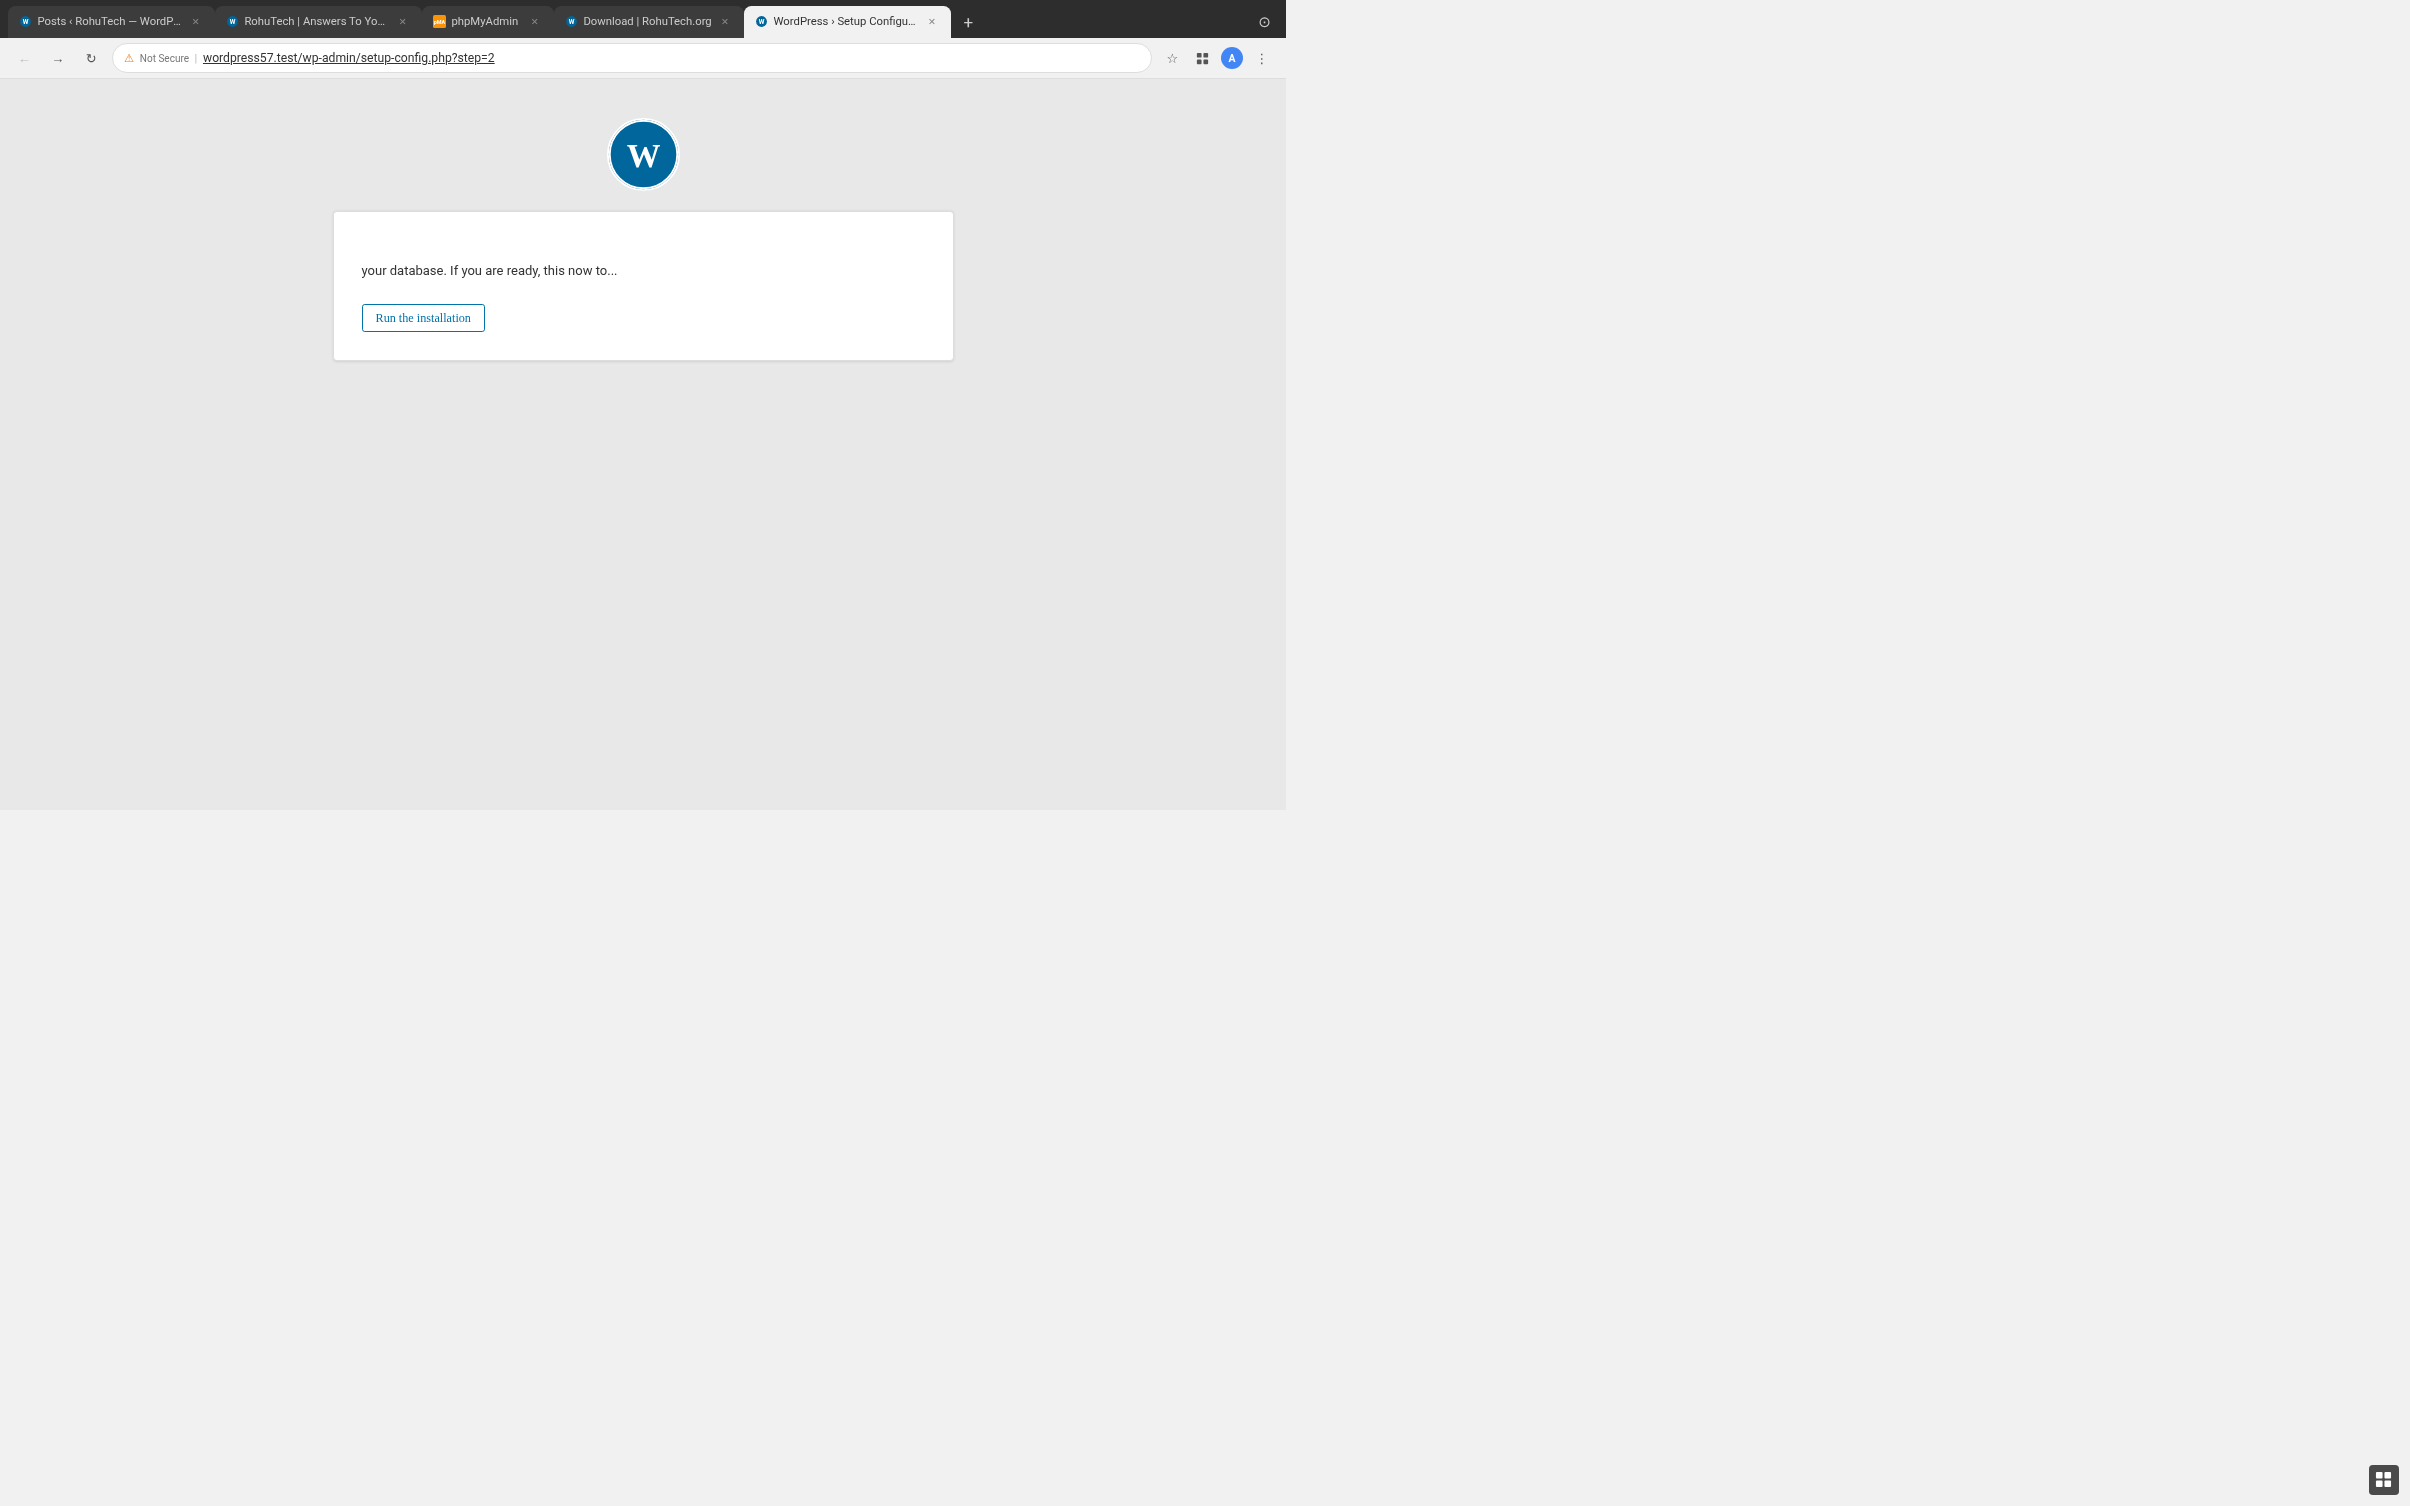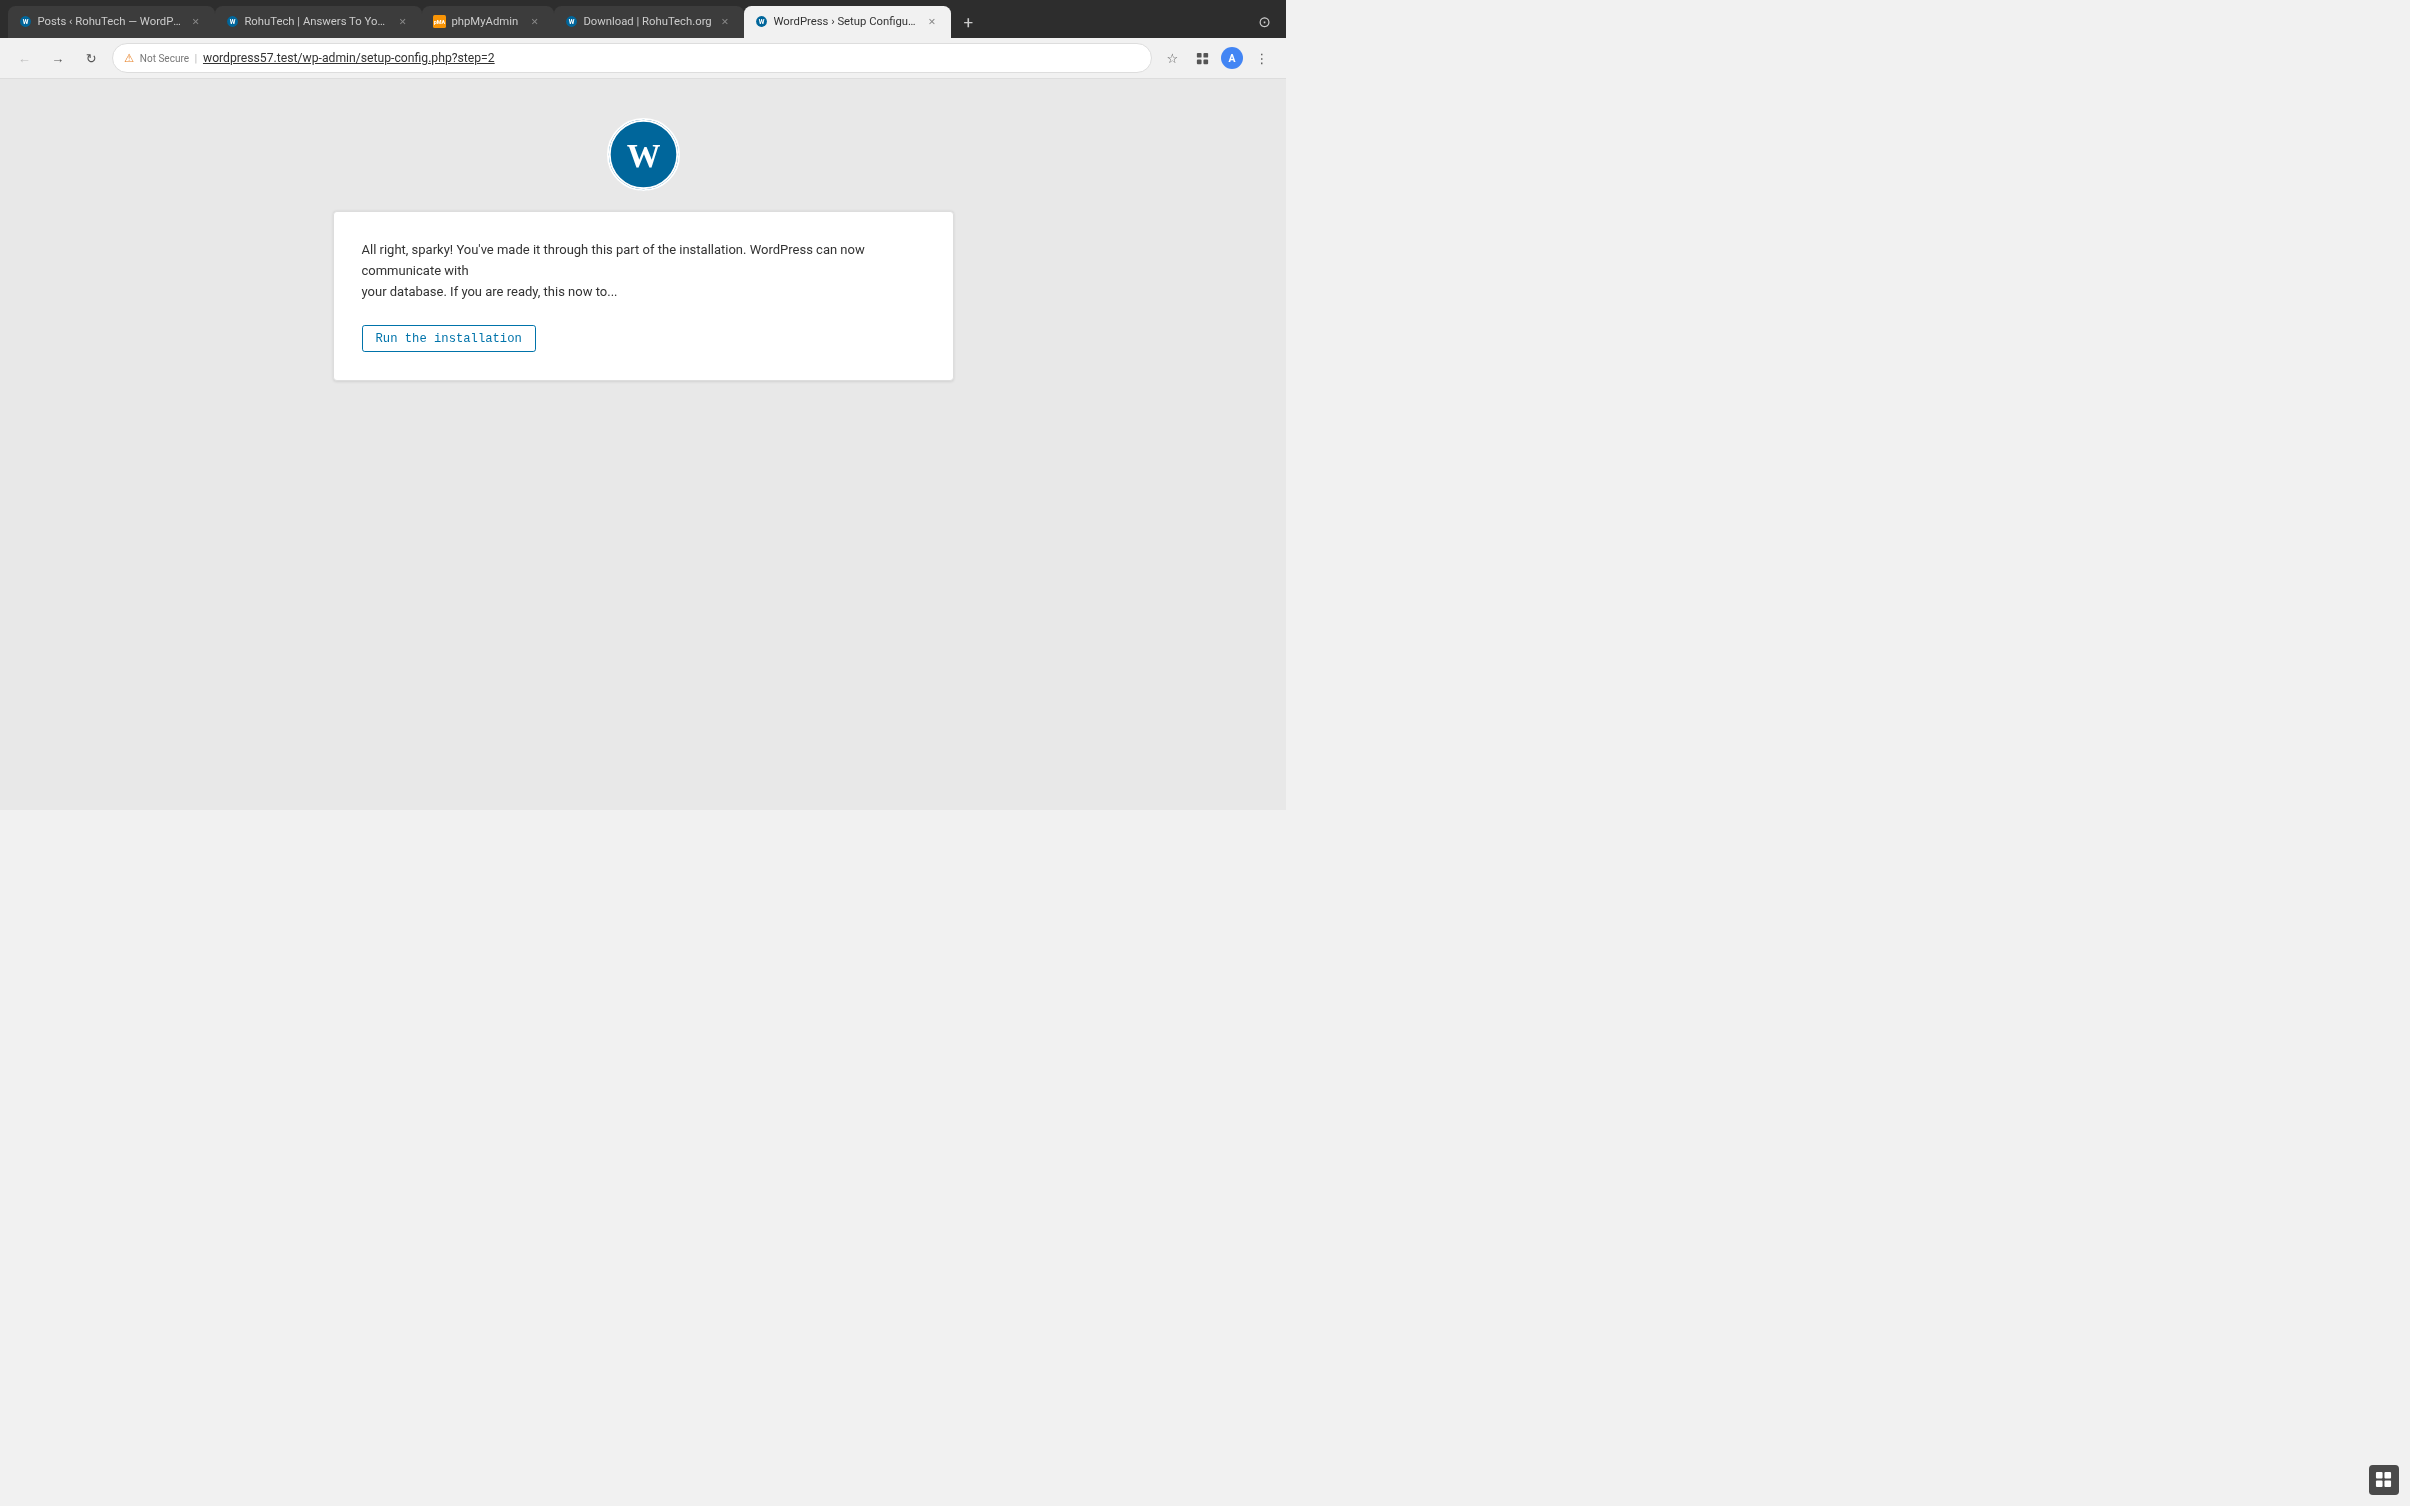--- a/index.html
+++ b/index.html
@@ -224,21 +224,21 @@
     }
 
     .run-installation-btn {
       background: white;
       color: #0073aa;
       border: 0.9px solid #0073aa;
       border-radius: 2.8px;
       padding: 5.6px 13px;
       font-size: 12.2px;
       cursor: pointer;
-      font-family: Liberation Mono, monospace;
+      font-family: Liberation Serif, serif;
     }
 
     
     .wp-favicon {
       width: 13px;
       height: 13px;
     }
 
     
     .corner-icon {
@@ -357,21 +357,21 @@
 
   <svg class="wp-logo" viewBox="0 0 80 80" xmlns="http://www.w3.org/2000/svg">
     <circle cx="40" cy="40" r="38" fill="#00669b" stroke="#fff" stroke-width="2"></circle>
     <circle cx="40" cy="40" r="36" fill="none" stroke="white" stroke-width="2"></circle>
 
     <text x="40" y="53" text-anchor="middle" fill="white" font-size="36" font-weight="bold" font-family="Georgia, serif">W</text>
   </svg>
 
   <div class="install-card">
     <p class="install-message">
-      <span>All right, sparky! You've made it through this part of the installation. WordPress can now communicate with</span><br>
+      <br>
       <span>your database. If you are ready, this now to...</span>
     </p>
     <button class="run-installation-btn">Run the installation</button>
   </div>
 
 </div>
 
 <div class="corner-icon">
   <svg width="17" height="17" viewBox="0 0 18 18" fill="none">
     <rect x="1" y="1" width="7" height="7" rx="1" fill="white"></rect>

